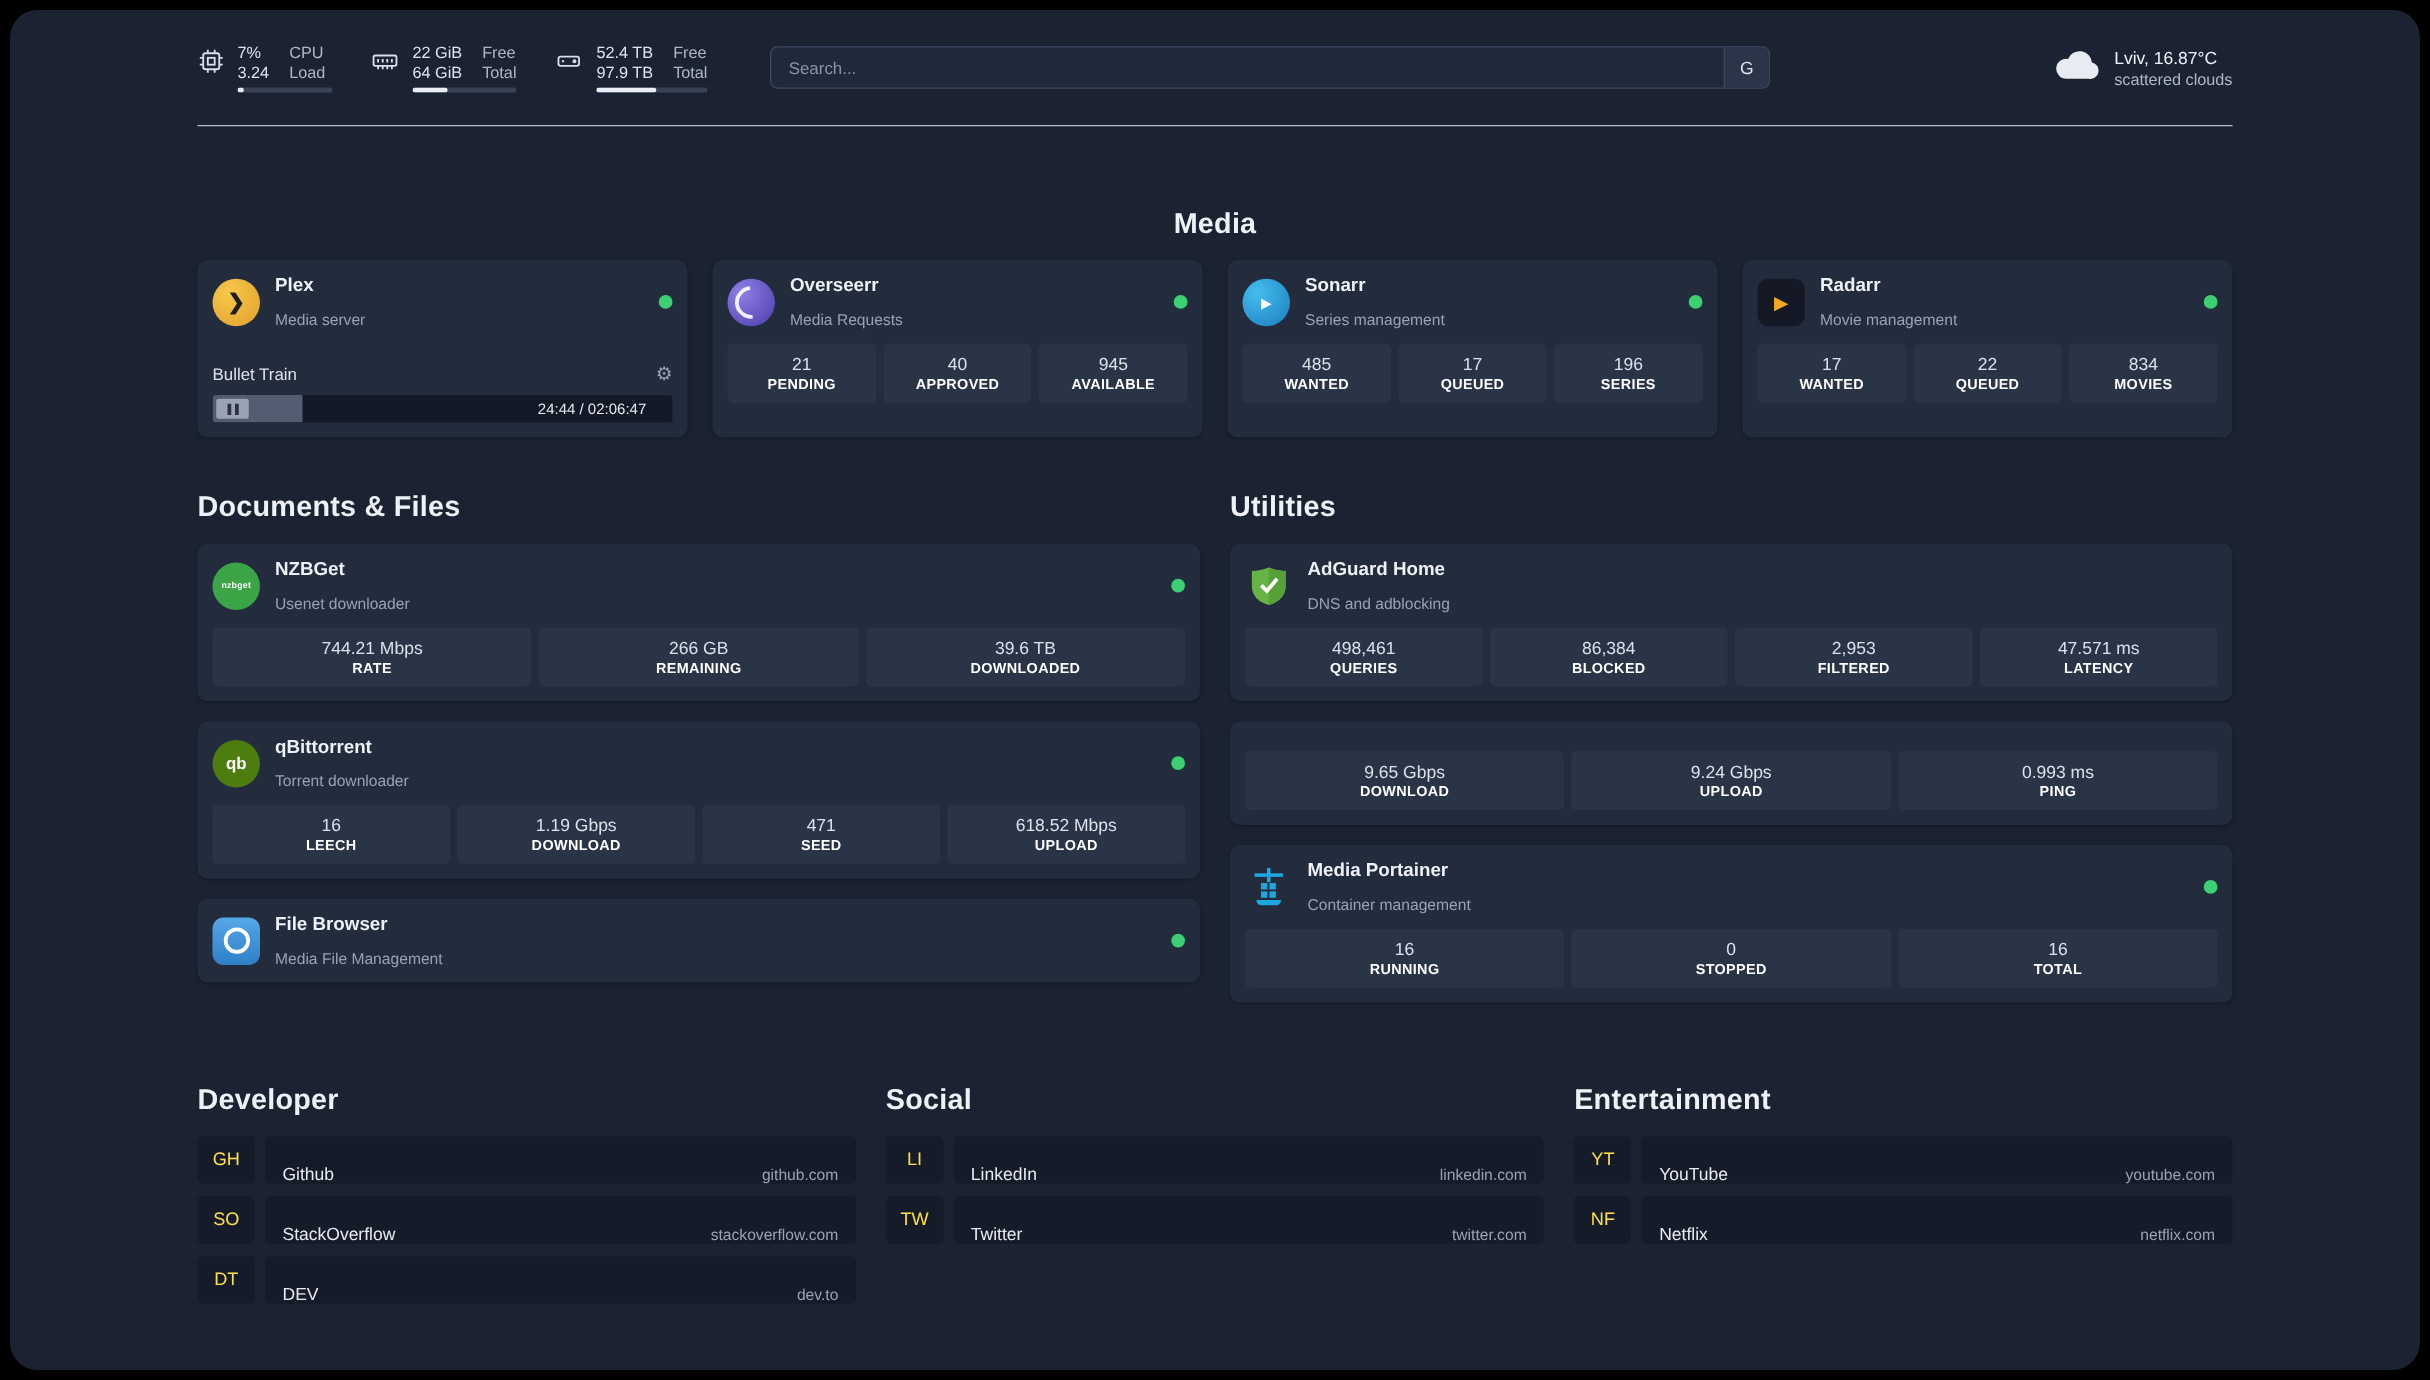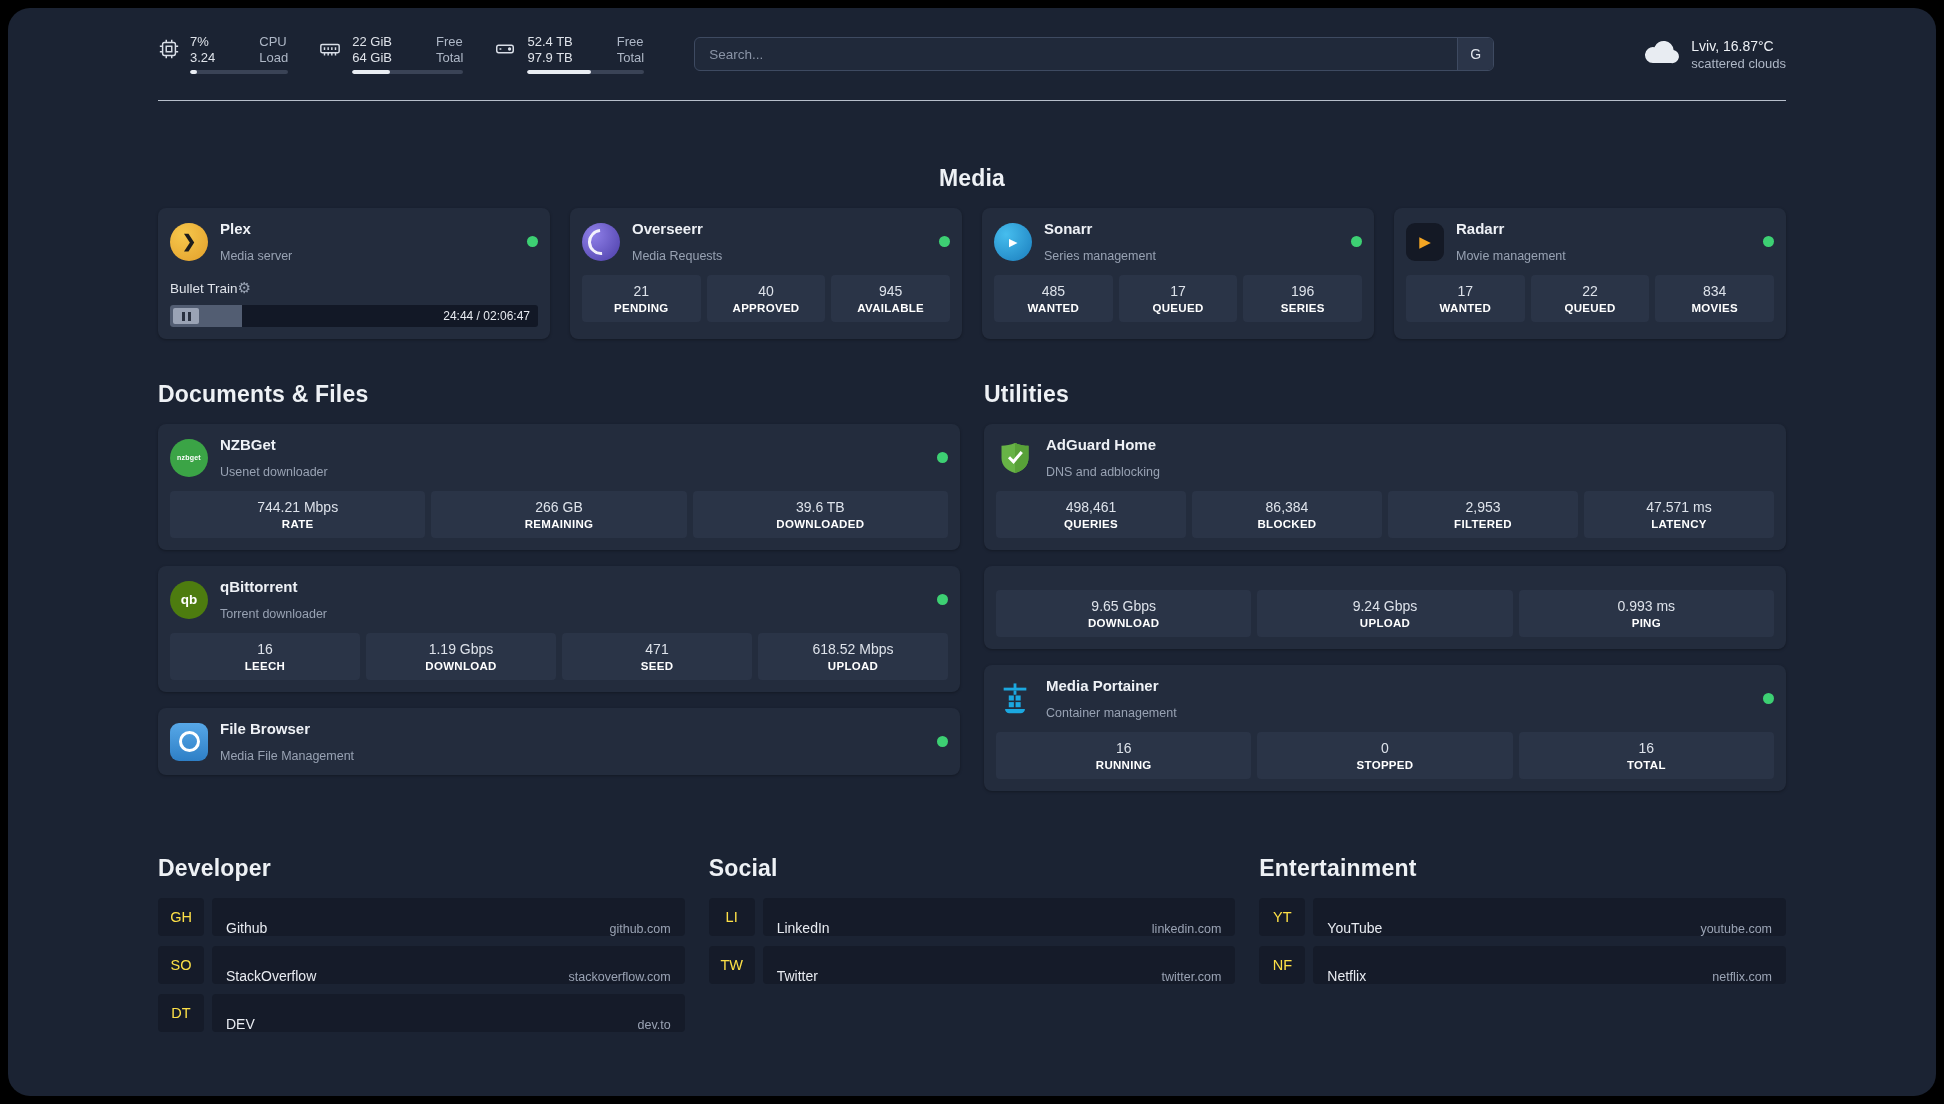--- a/index.html
+++ b/index.html
@@ -7,21 +7,21 @@
   .frame { position:absolute; inset:8px; background:#1b2333; border-radius:22px; overflow:hidden; padding:0 150px 40px 150px; }
 
   
   .topbar { display:flex; align-items:center; padding-top:26px; gap:30px; }
   .sys { display:flex; align-items:flex-start; gap:10px; }
   .sys-icon { color:#d9dee7; margin-top:4px; display:inline-flex; }
   .sys-body { display:flex; flex-direction:column; }
   .sys-text { display:flex; gap:16px; }
   .sys-col { display:flex; flex-direction:column; gap:1px; }
   .sys-col span { font-size:13px; line-height:15px; color:#dfe3ea; }
-  .sys-col.labels span { color:#aeb7c6;margin-left:28px; }
+  .sys-col.labels span { color:#aeb7c6; }
   .sys-bar { margin-top:5px; height:4px; width:100%; min-width:76px; background:#3a4356; border-radius:2px; overflow:hidden; }
   .sys-bar i { display:block; height:100%; background:#e9edf3; border-radius:2px; }
 
   .searchwrap { flex:1; max-width:800px; margin-left:20px; display:flex; align-items:stretch; height:34px;
     background:#20293a; border:1px solid #3e4a61; border-radius:6px; overflow:hidden; }
   .searchwrap input { flex:1; background:transparent; border:none; outline:none; padding:0 14px;
     color:#dfe3ea; font-size:13.5px; font-family:"Liberation Sans", sans-serif; }
   .searchwrap input::placeholder { color:#8a94a6; }
   .search-engine { width:36px; display:flex; align-items:center; justify-content:center; background:#2b3549;
     border-left:1px solid #3e4a61; color:#dfe3ea; font-size:14px; cursor:pointer; }
@@ -43,29 +43,29 @@
   .svc-name { font-size:15px; font-weight:600; color:#eef1f6; }
   .svc-sub { font-size:12.5px; color:#98a2b3; margin-top:12px; }
   .dot { margin-left:auto; width:11px; height:11px; border-radius:50%; background:var(--green,#3dd073); flex:none; }
 
   .tiles { margin-top:12px; display:flex; gap:6px; }
   .tile { flex:1; background:#2a3447; border-radius:4px; padding:8px 4px; text-align:center; }
   .tile-value { font-size:14px; color:#dde2ea; }
   .tile-label { font-size:11.5px; font-weight:700; color:#fff; margin-top:3px; letter-spacing:.3px; }
 
   
-  .np-row { display:flex; align-items:center; margin-top:16px; }
+  .np-row { display:flex; justify-content:space-between; align-items:center; margin-top:27px; }
   .np-title { font-size:13.5px; color:#dfe3ea; }
   .gear { color:#98a2b3; font-size:15px; cursor:pointer; }
   .np-bar { position:relative; height:22px; margin-top:8px; background:#121826; border-radius:3px; overflow:hidden; }
   .np-fill { position:absolute; left:0; top:0; bottom:0; background:#5b6activity578; background:#525d72; }
   .np-pause { position:absolute; left:3px; top:3px; bottom:3px; width:26px; background:#9aa3b5; border-radius:2px;
     display:flex; align-items:center; justify-content:center; gap:3px; cursor:pointer; }
   .np-pause i { display:block; width:3px; height:9px; background:#2a3140; }
-  .np-time { position:absolute; right:8px; top:0; bottom:0; display:flex; align-items:center; font-size:12px; color:#e7eaf0; }
+  .np-time { position:absolute; right:21px; top:0; bottom:0; display:flex; align-items:center; font-size:12px; color:#e7eaf0; }
 
   .two-col { margin-top:42px; display:grid; grid-template-columns:1fr 1fr; gap:24px; align-items:start; }
   .col-stack { margin-top:16px; display:flex; flex-direction:column; gap:16px; }
 
   .bookmarks { margin-top:64px; display:grid; grid-template-columns:repeat(3,1fr); gap:24px; align-items:start; }
   .bm-list { margin-top:16px; display:flex; flex-direction:column; gap:10px; }
   .bm-row { display:flex; gap:8px; height:38px; cursor:pointer; }
   .bm-abbr { width:46px; flex:none; background:#151b29; border-radius:4px; display:flex; align-items:center;
     justify-content:center; font-size:14.5px; color:#fde047; }
   .bm-pill { flex:1; background:#151b29; border-radius:4px; display:flex; align-items:flex-end;

